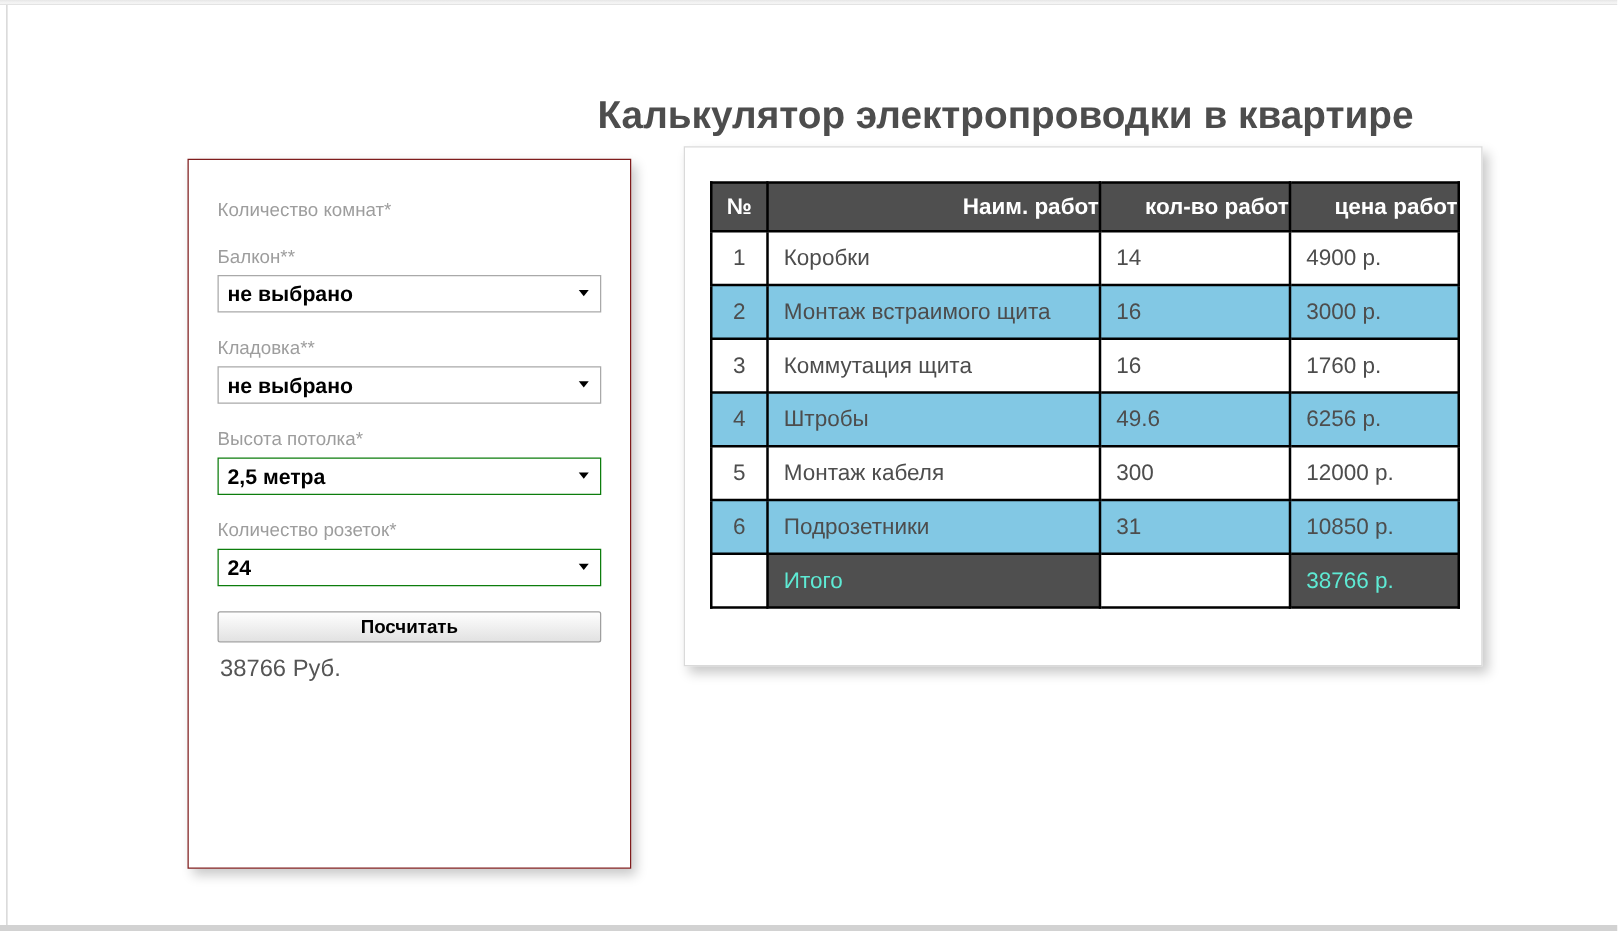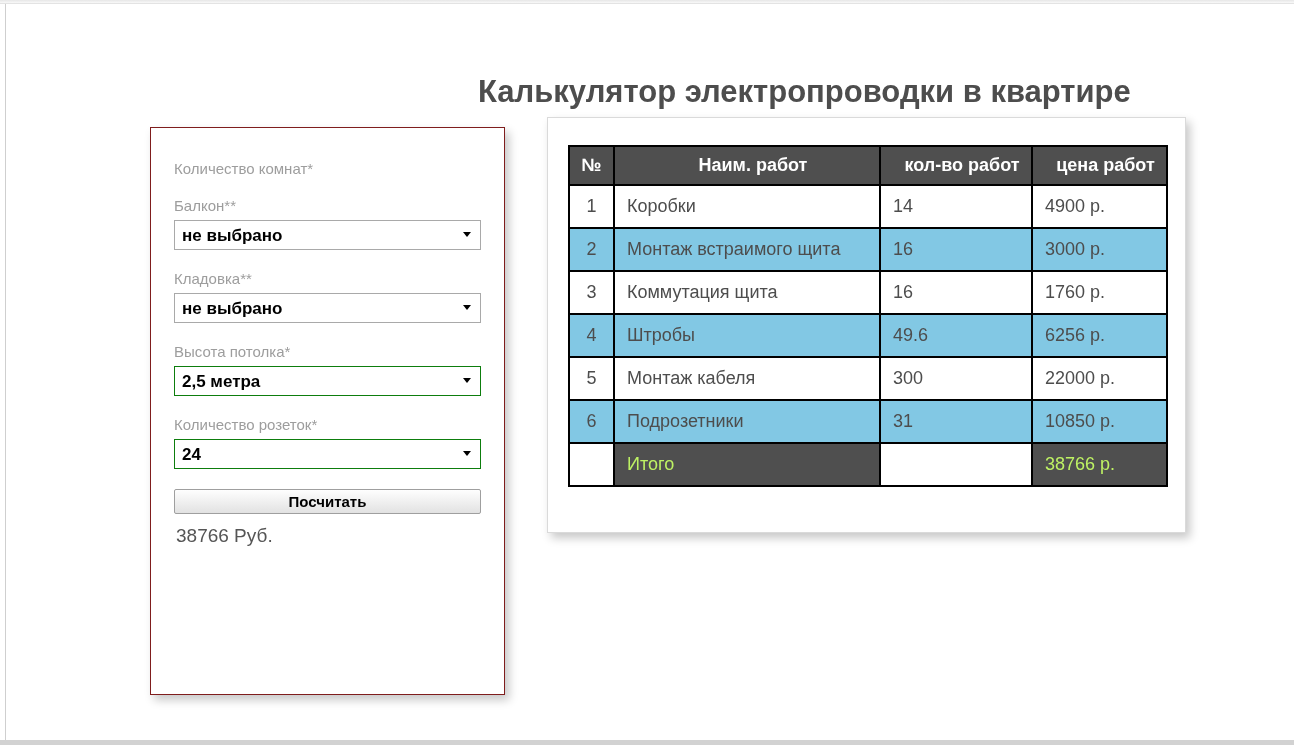--- a/index.html
+++ b/index.html
@@ -95,33 +95,33 @@
   table.works {
     border-collapse: collapse;
     table-layout: fixed;
     width: 598px;
     font-size: 18px; color: #4d4d4d;
   }
   table.works th, table.works td { border: 2px solid #000; }
   table.works th {
     height: 39px;
     background: #4f4f4f; color: #fff;
-    font-weight: bold; text-align: center;
+    font-weight: bold; text-align: right;
     padding: 0 0 0 12px;
   }
   table.works td {
     height: 43px;
     background: #fff;
     padding: 0 0 0 12px;
   }
   table.works th.col-num, table.works td.col-num {
     text-align: center; padding: 0;
   }
   tr.blue td { background: #82c8e4; }
-  tr.total td.dark { background: #4f4f4f; color: #bef264; }
+  tr.total td.dark { background: #4f4f4f; color: #5eead4; }
   tr.total td.blank { background: #fff; }
 </style>
 </head>
 <body>
 
 <div class="frame-top"></div>
 <div class="frame-left"></div>
 <div class="frame-bottom"></div>
 
 <h1 class="page-title">Калькулятор электропроводки в квартире</h1>
@@ -216,21 +216,21 @@
       <tr class="blue">
         <td class="col-num">4</td>
         <td>Штробы</td>
         <td>49.6</td>
         <td>6256 р.</td>
       </tr>
       <tr>
         <td class="col-num">5</td>
         <td>Монтаж кабеля</td>
         <td>300</td>
-        <td>22000 р.</td>
+        <td>12000 р.</td>
       </tr>
       <tr class="blue">
         <td class="col-num">6</td>
         <td>Подрозетники</td>
         <td>31</td>
         <td>10850 р.</td>
       </tr>
       <tr class="total">
         <td class="blank col-num"></td>
         <td class="dark">Итого</td>

